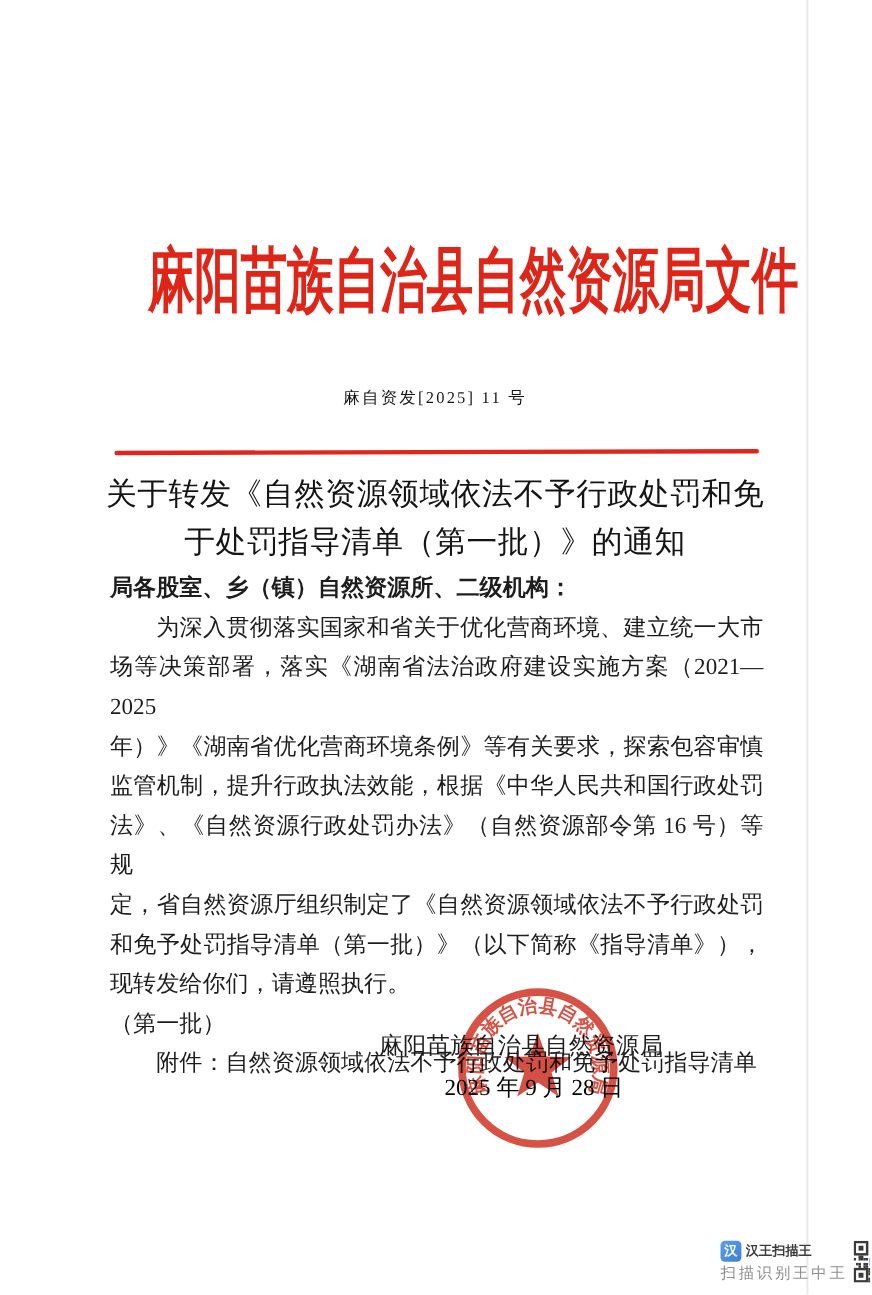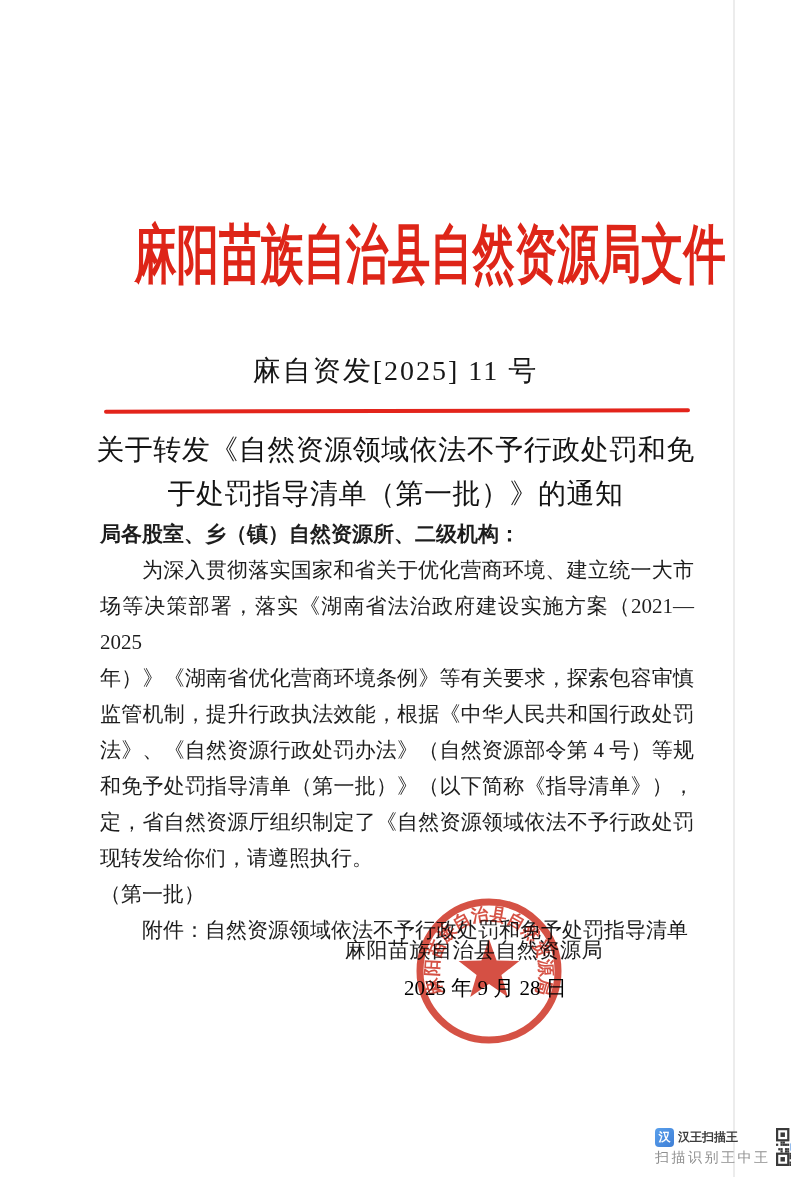--- a/index.html
+++ b/index.html
@@ -18,21 +18,21 @@
   .header-title{
     position:absolute;top:213px;left:0;width:100%;
     text-align:center;white-space:nowrap;
     font-size:64px;font-weight:bold;line-height:1.3;
     color:#de2518;
     transform:scaleX(0.66);
     transform-origin:center center;
   }
   .doc-number{
     position:absolute;top:352px;left:0;width:100%;
-    text-align:center;font-size:28px;letter-spacing:2px;
+    text-align:center;font-size:15px;letter-spacing:2px;
     color:#161616;
   }
   .red-rule{
     position:absolute;top:409px;left:104px;width:586px;height:4px;
     background:#e3241b;border-radius:2px;
     transform:rotate(-0.15deg);
   }
   .title{
     position:absolute;top:428px;left:0;width:100%;
     text-align:center;font-size:28px;font-weight:normal;
@@ -96,23 +96,23 @@
     <div>关于转发《自然资源领域依法不予行政处罚和免</div>
     <div>于处罚指导清单（第一批）》的通知</div>
   </div>
 
   <div class="body">
     <div class="addressee">局各股室、乡（镇）自然资源所、二级机构：</div>
     <div class="line j ind">为深入贯彻落实国家和省关于优化营商环境、建立统一大市</div>
     <div class="line j">场等决策部署，落实《湖南省法治政府建设实施方案（2021—2025</div>
     <div class="line j">年）》《湖南省优化营商环境条例》等有关要求，探索包容审慎</div>
     <div class="line j">监管机制，提升行政执法效能，根据《中华人民共和国行政处罚</div>
-    <div class="line j">法》、《自然资源行政处罚办法》（自然资源部令第 4 号）等规</div>
+    <div class="line j">法》、《自然资源行政处罚办法》（自然资源部令第 16 号）等规</div>
+    <div class="line j">定，省自然资源厅组织制定了《自然资源领域依法不予行政处罚</div>
     <div class="line j">和免予处罚指导清单（第一批）》（以下简称《指导清单》），</div>
-    <div class="line j">定，省自然资源厅组织制定了《自然资源领域依法不予行政处罚</div>
     <div class="line">现转发给你们，请遵照执行。</div>
     <div class="line">（第一批）</div>
     <div class="line ind">附件：自然资源领域依法不予行政处罚和免予处罚指导清单</div>
   </div>
 
   <div class="signature">麻阳苗族自治县自然资源局</div>
   <div class="date">2025 年 9 月 28 日</div>
 
   <svg class="seal" viewBox="0 0 150 150">
     <defs>

